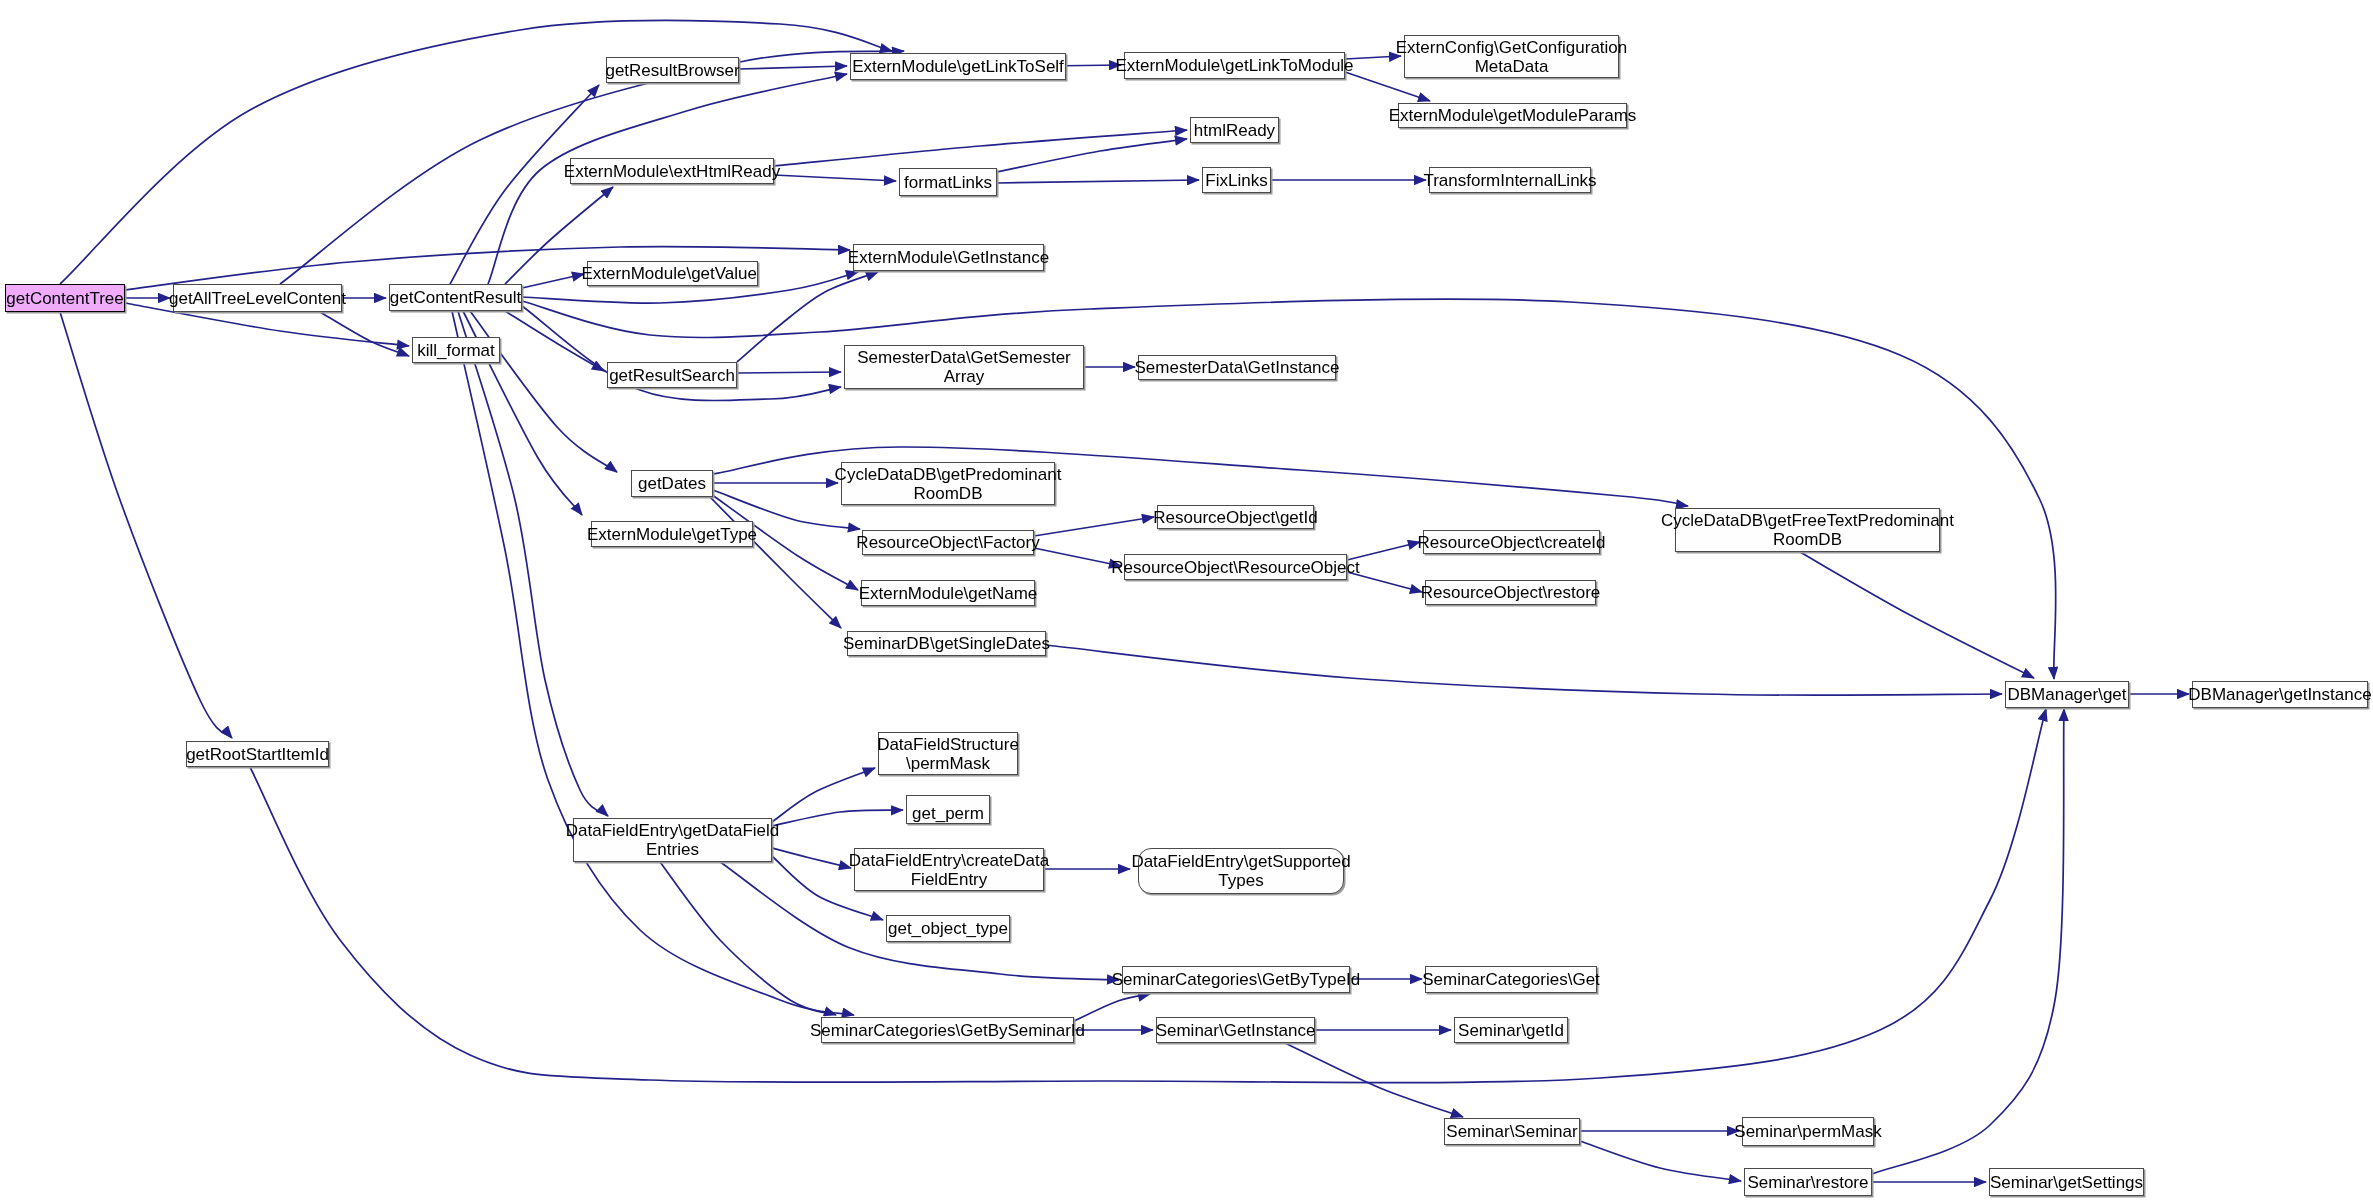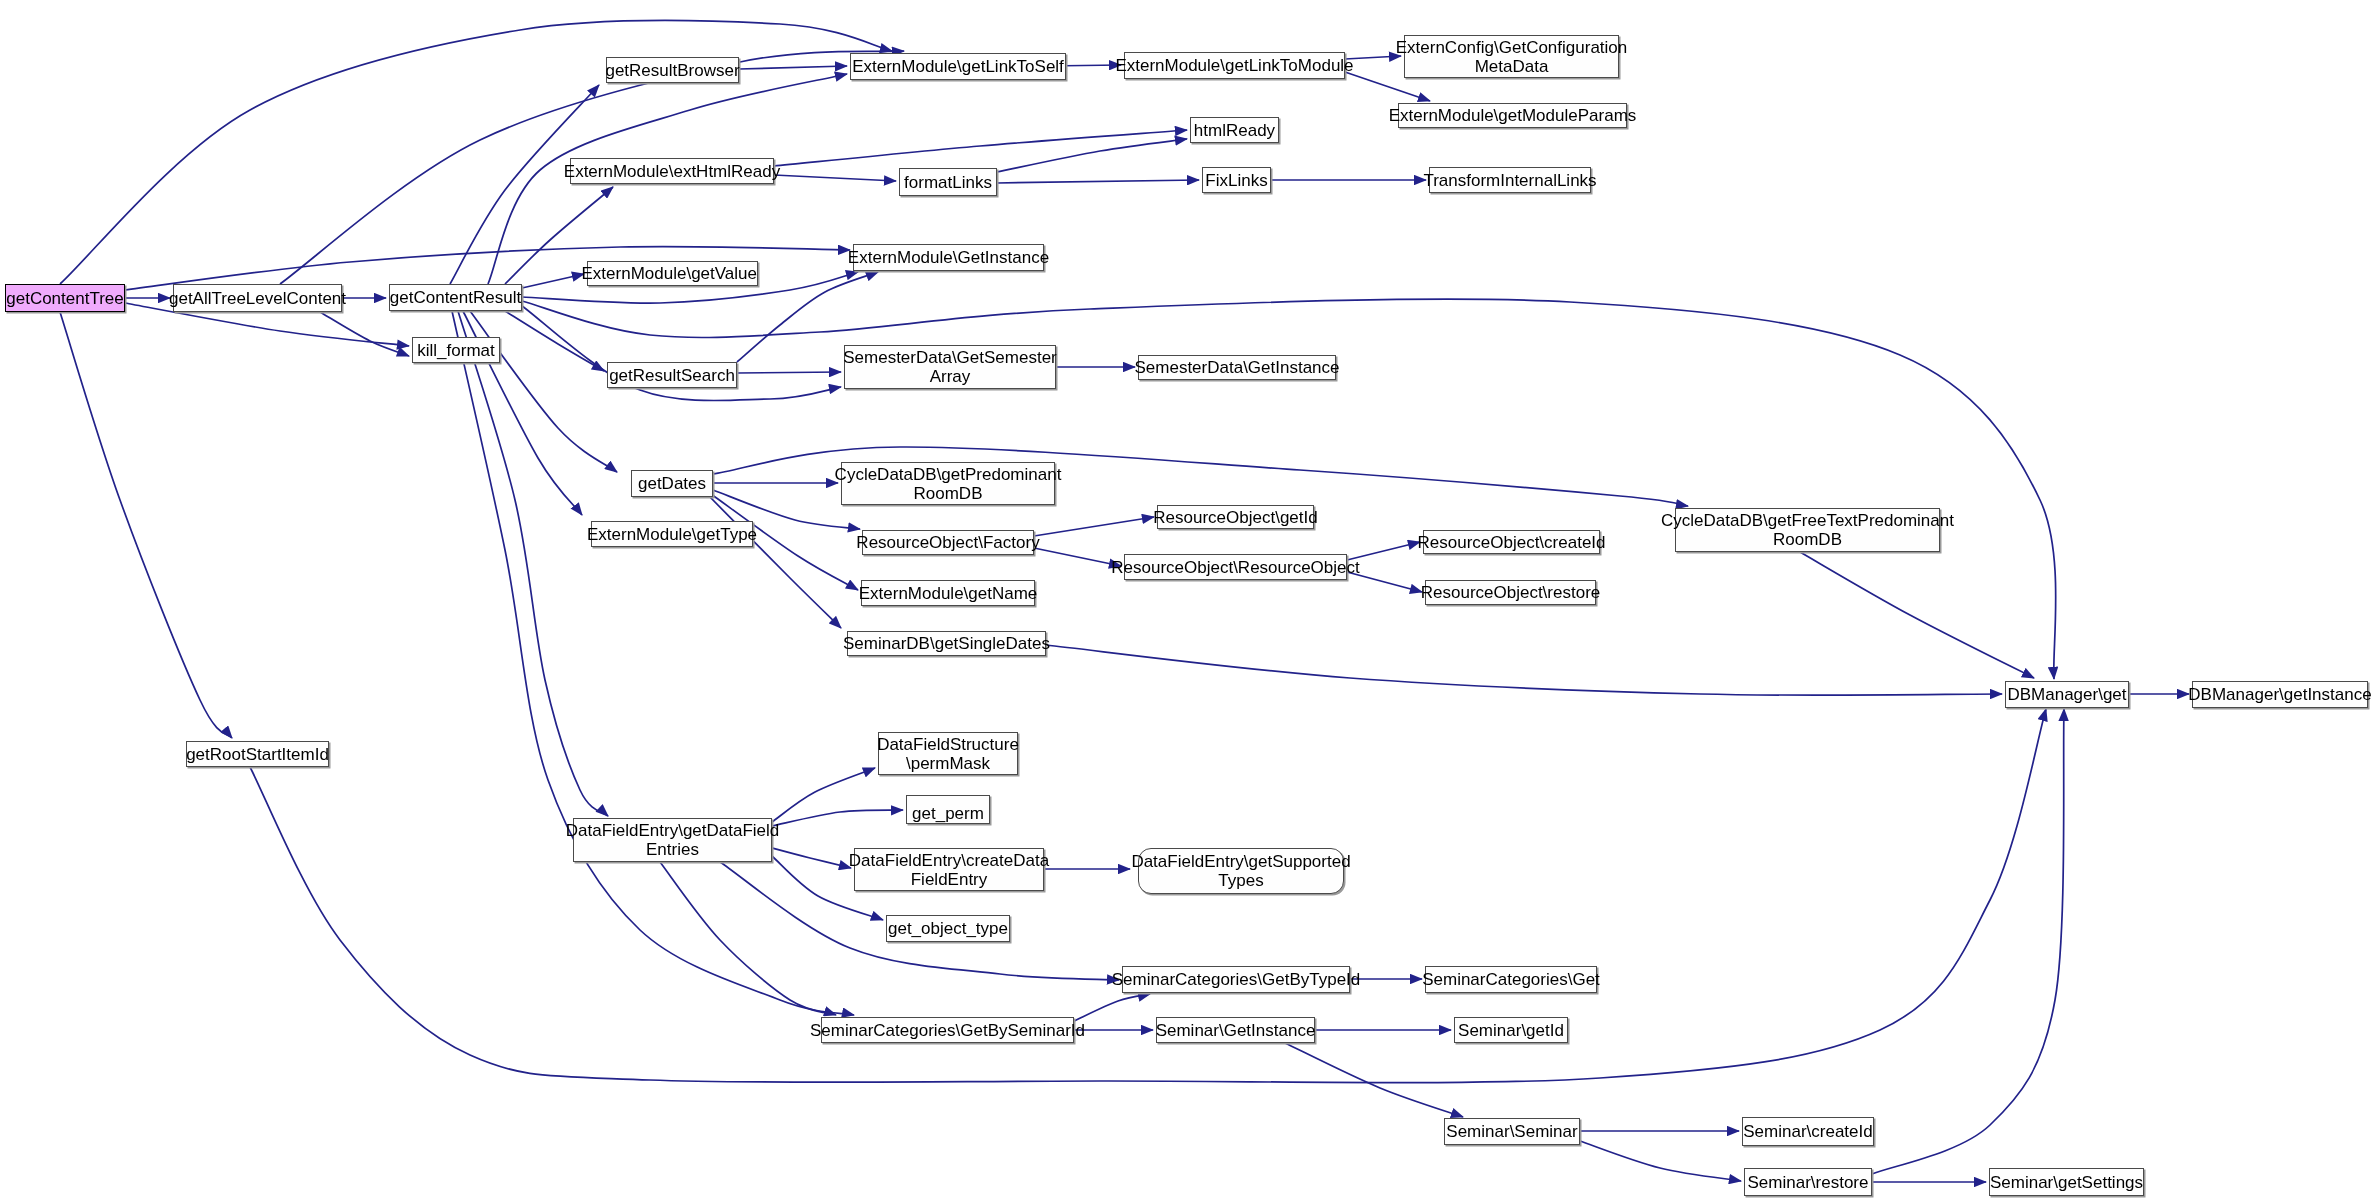--- a/index.html
+++ b/index.html
@@ -136,21 +136,21 @@
       </div>
       <div class="node" style="left: 1202px; top: 167px; width: 69px; height: 26px;">
         <div>FixLinks</div>
       </div>
       <div class="node" style="left: 1429px; top: 167px; width: 162px; height: 26px;">
         <div>TransformInternalLinks</div>
       </div>
       <div class="node" style="left: 853px; top: 244px; width: 191px; height: 27px;">
         <div>ExternModule\GetInstance</div>
       </div>
-      <div class="node" style="left: 844px; top: 345px; width: 212px; height: 44px;">
+      <div class="node" style="left: 844px; top: 345px; width: 240px; height: 44px;">
         <div>SemesterData\GetSemester</div>
         <div>Array</div>
       </div>
       <div class="node" style="left: 1138px; top: 355px; width: 198px; height: 25px;">
         <div>SemesterData\GetInstance</div>
       </div>
       <div class="node" style="left: 631px; top: 470px; width: 82px; height: 27px;">
         <div>getDates</div>
       </div>
       <div class="node" style="left: 591px; top: 521px; width: 162px; height: 26px;">
@@ -225,21 +225,21 @@
       <div class="node" style="left: 1156px; top: 1017px; width: 159px; height: 26px;">
         <div>Seminar\GetInstance</div>
       </div>
       <div class="node" style="left: 1454px; top: 1017px; width: 114px; height: 26px;">
         <div>Seminar\getId</div>
       </div>
       <div class="node" style="left: 1444px; top: 1118px; width: 136px; height: 27px;">
         <div>Seminar\Seminar</div>
       </div>
       <div class="node" style="left: 1742px; top: 1117px; width: 132px; height: 29px;">
-        <div>Seminar\createId</div>
+        <div>Seminar\permMask</div>
       </div>
       <div class="node" style="left: 1744px; top: 1168px; width: 128px; height: 28px;">
         <div>Seminar\restore</div>
       </div>
       <div class="node" style="left: 1989px; top: 1168px; width: 155px; height: 28px;">
         <div>Seminar\getSettings</div>
       </div>
     </div>
 </div>
 

